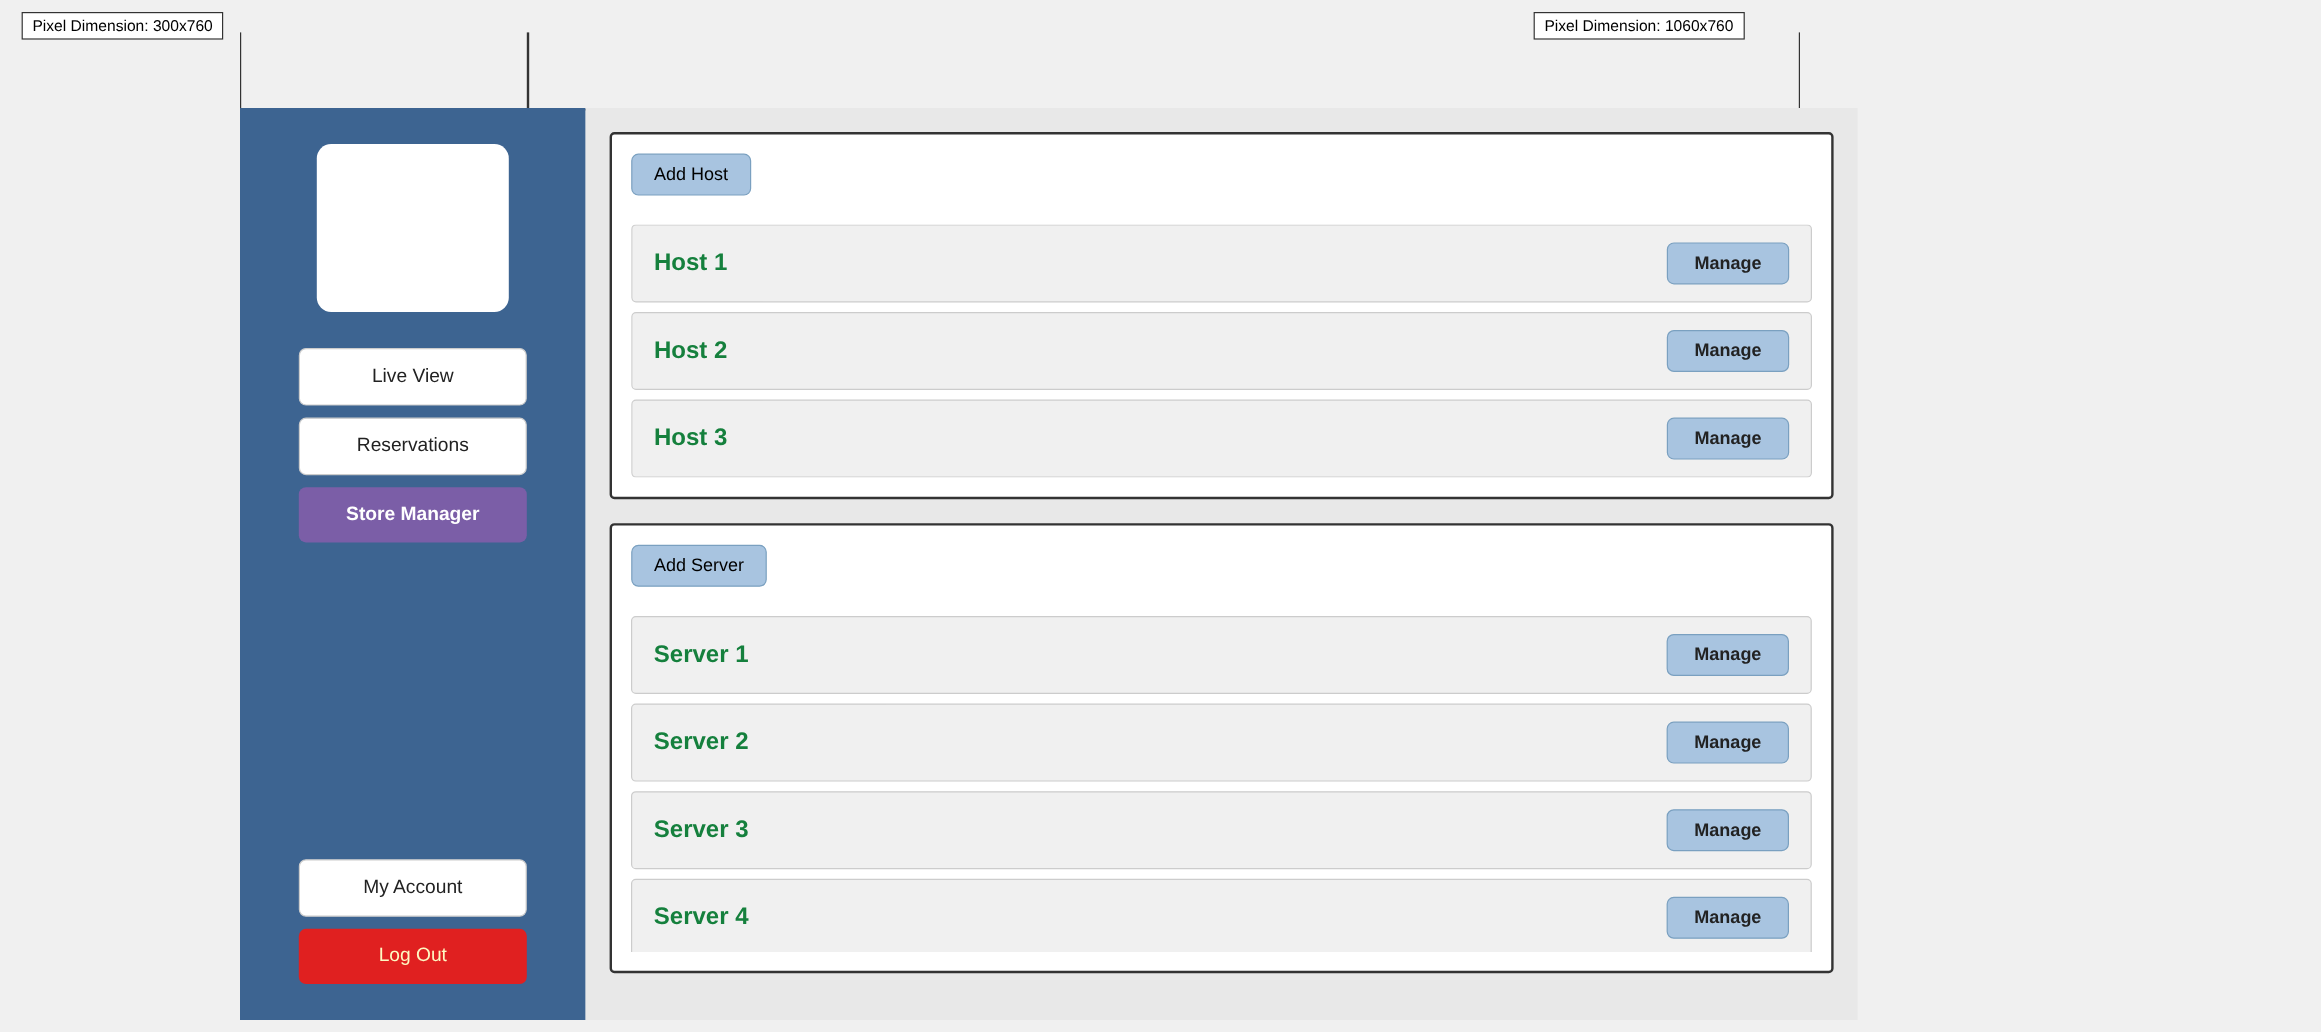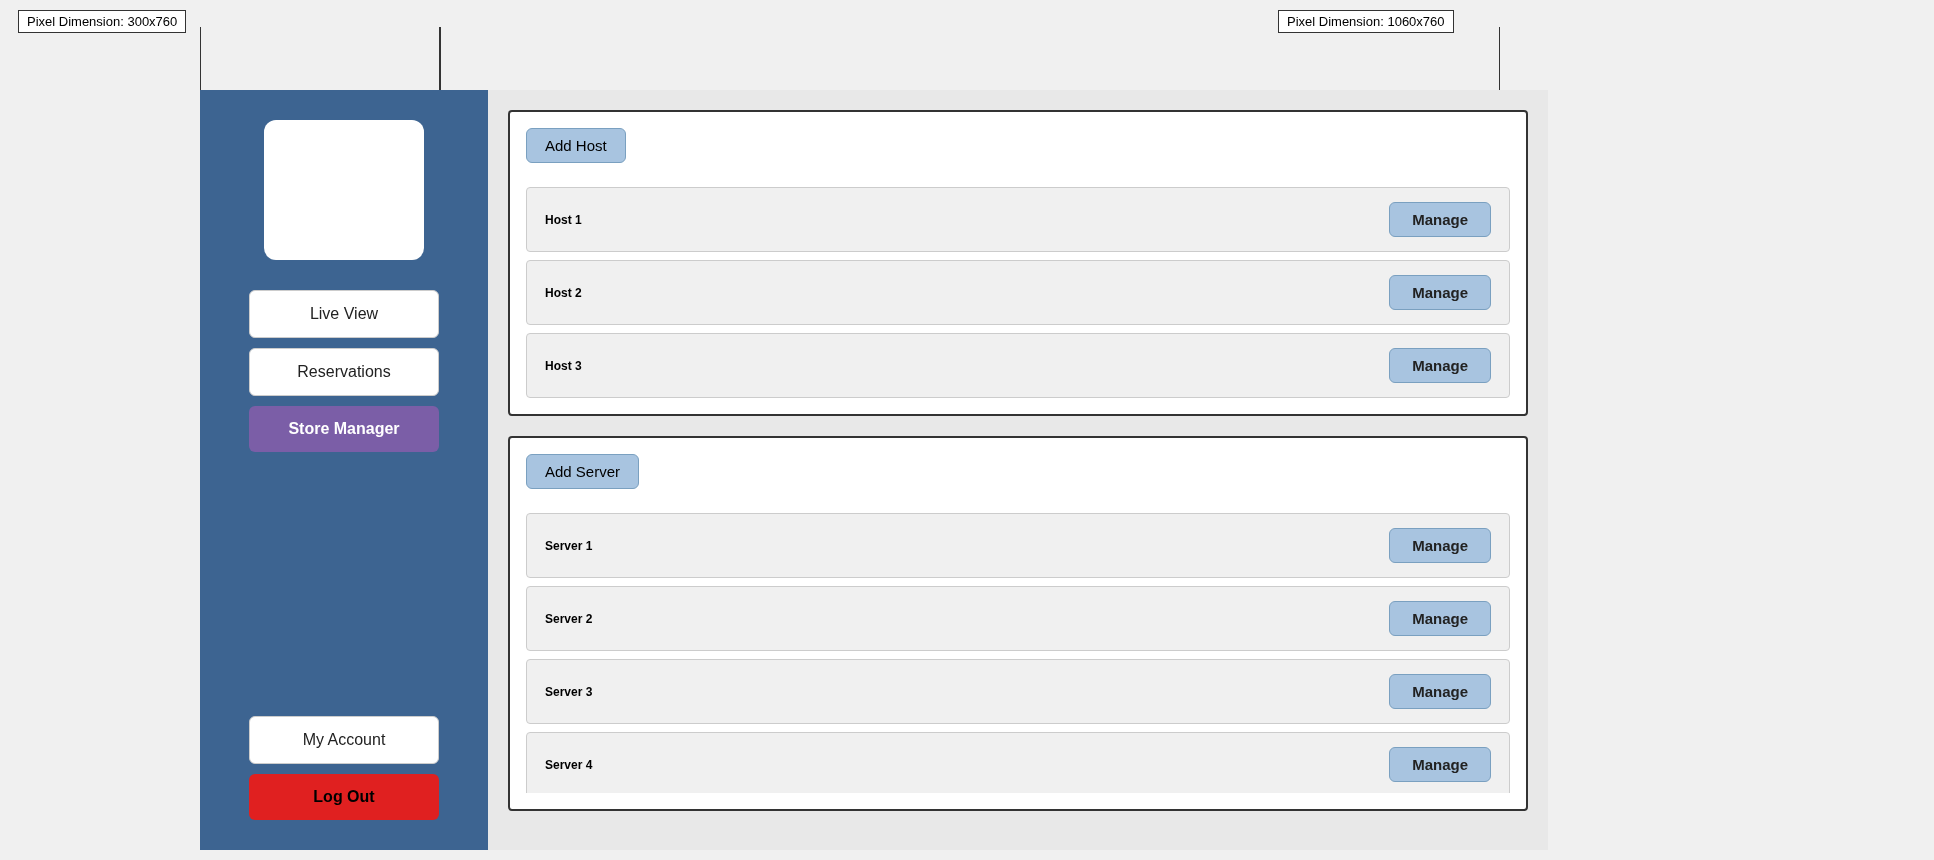--- a/index.html
+++ b/index.html
@@ -68,22 +68,22 @@
 
     .sidebar-btn.active {
       background: #7b5ea7;
       color: #ffffff;
       font-weight: bold;
       border: none;
     }
 
     .sidebar-btn.logout {
       background: #e02020;
-      color: #000000;
-      font-weight: bold;
+      color: #fef9c3;
+      font-weight: normal;
       border: none;
     }
 
     .sidebar-spacer {
       flex: 1;
     }
 
     
     .content-area {
       width: 1060px;
@@ -123,23 +123,23 @@
       justify-content: space-between;
       padding: 14px 18px;
       margin-bottom: 8px;
     }
 
     .item-row:last-child {
       margin-bottom: 0;
     }
 
     .item-name {
-      font-size: 12px;
+      font-size: 20px;
       font-weight: bold;
-      color: #000000;
+      color: #15803d;
     }
 
     .manage-btn {
       background: #a8c4e0;
       border: 1px solid #7aa0c0;
       border-radius: 6px;
       padding: 8px 22px;
       font-size: 15px;
       cursor: pointer;
       color: #222;

